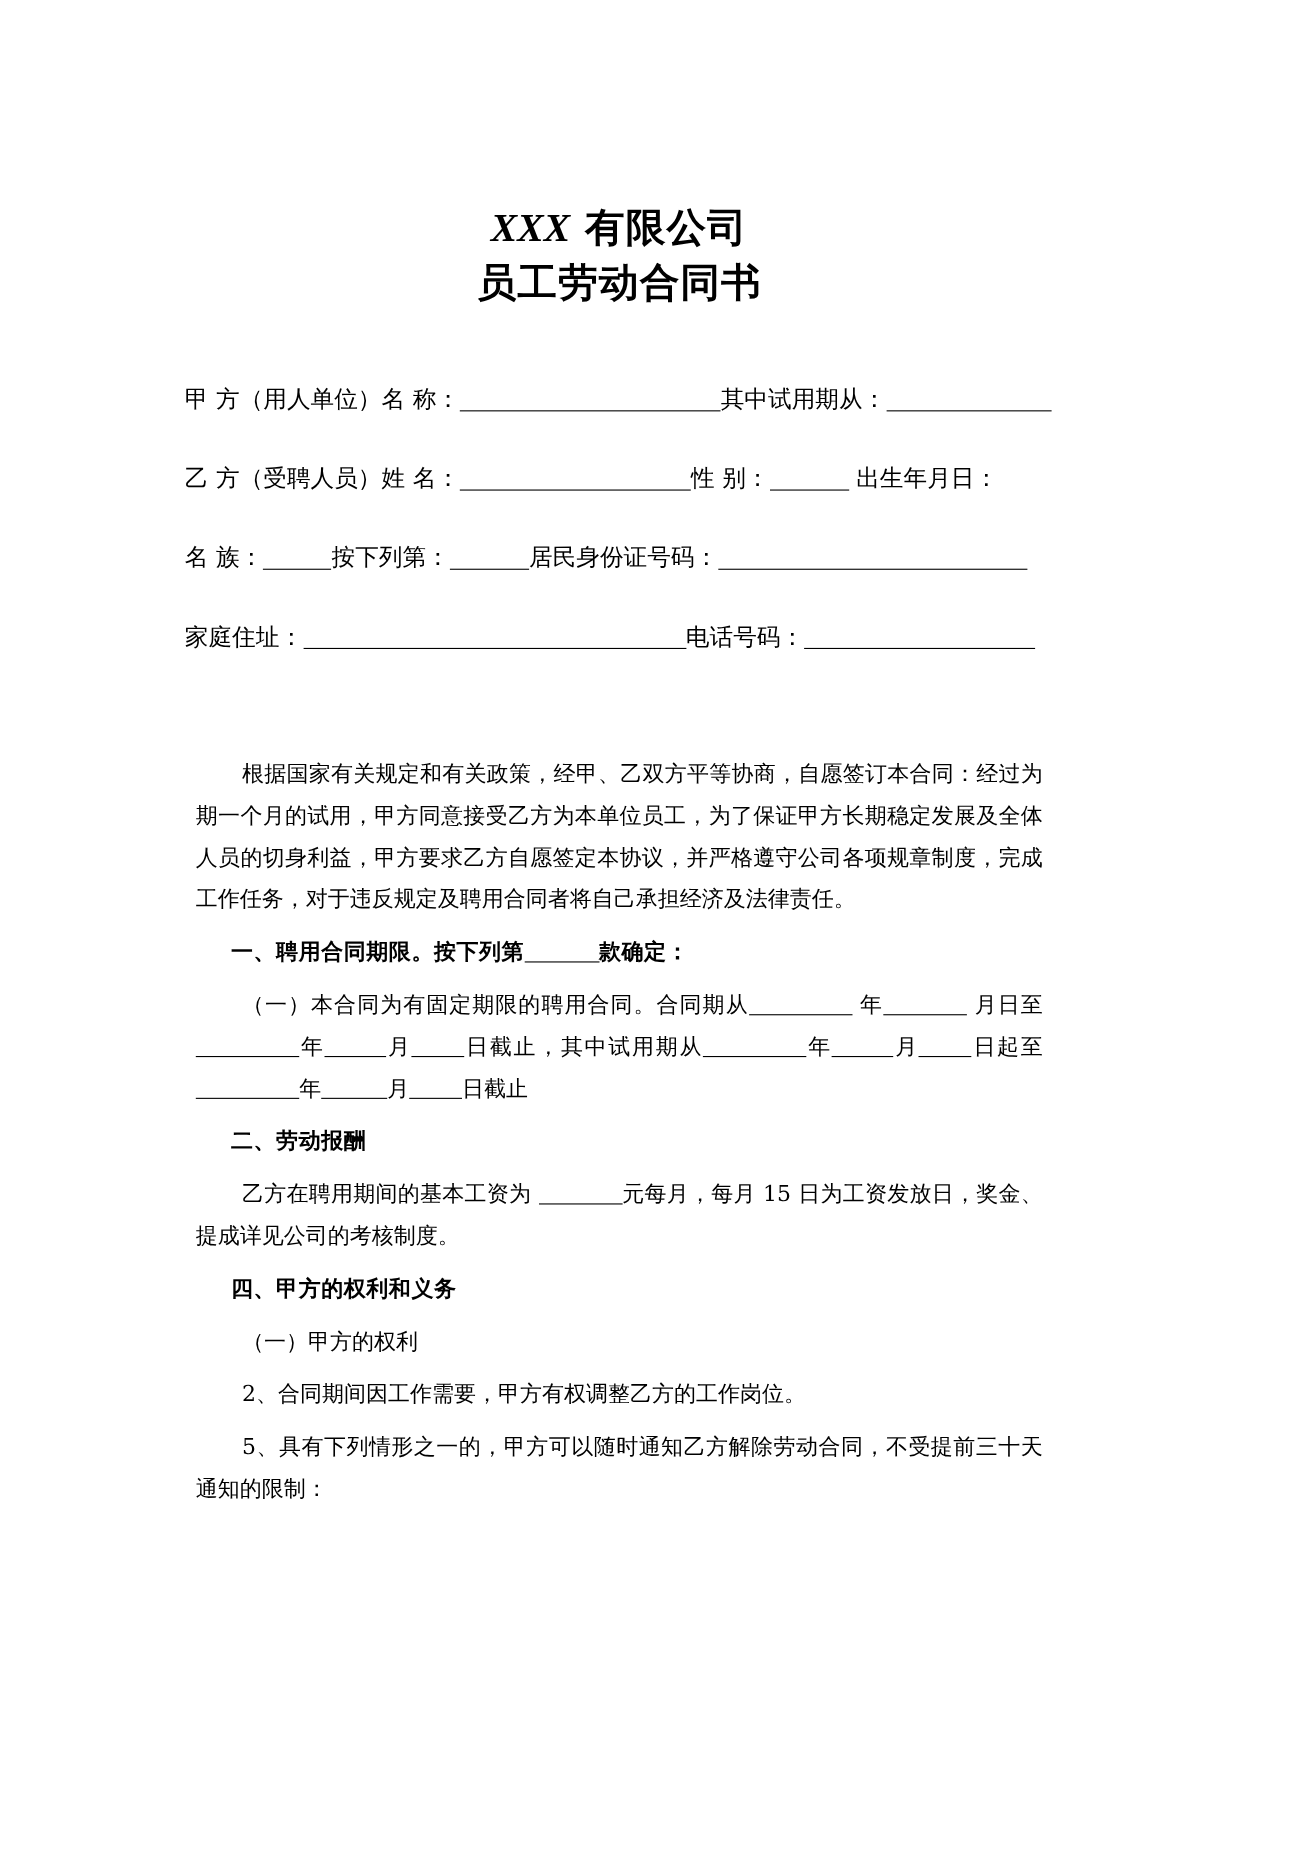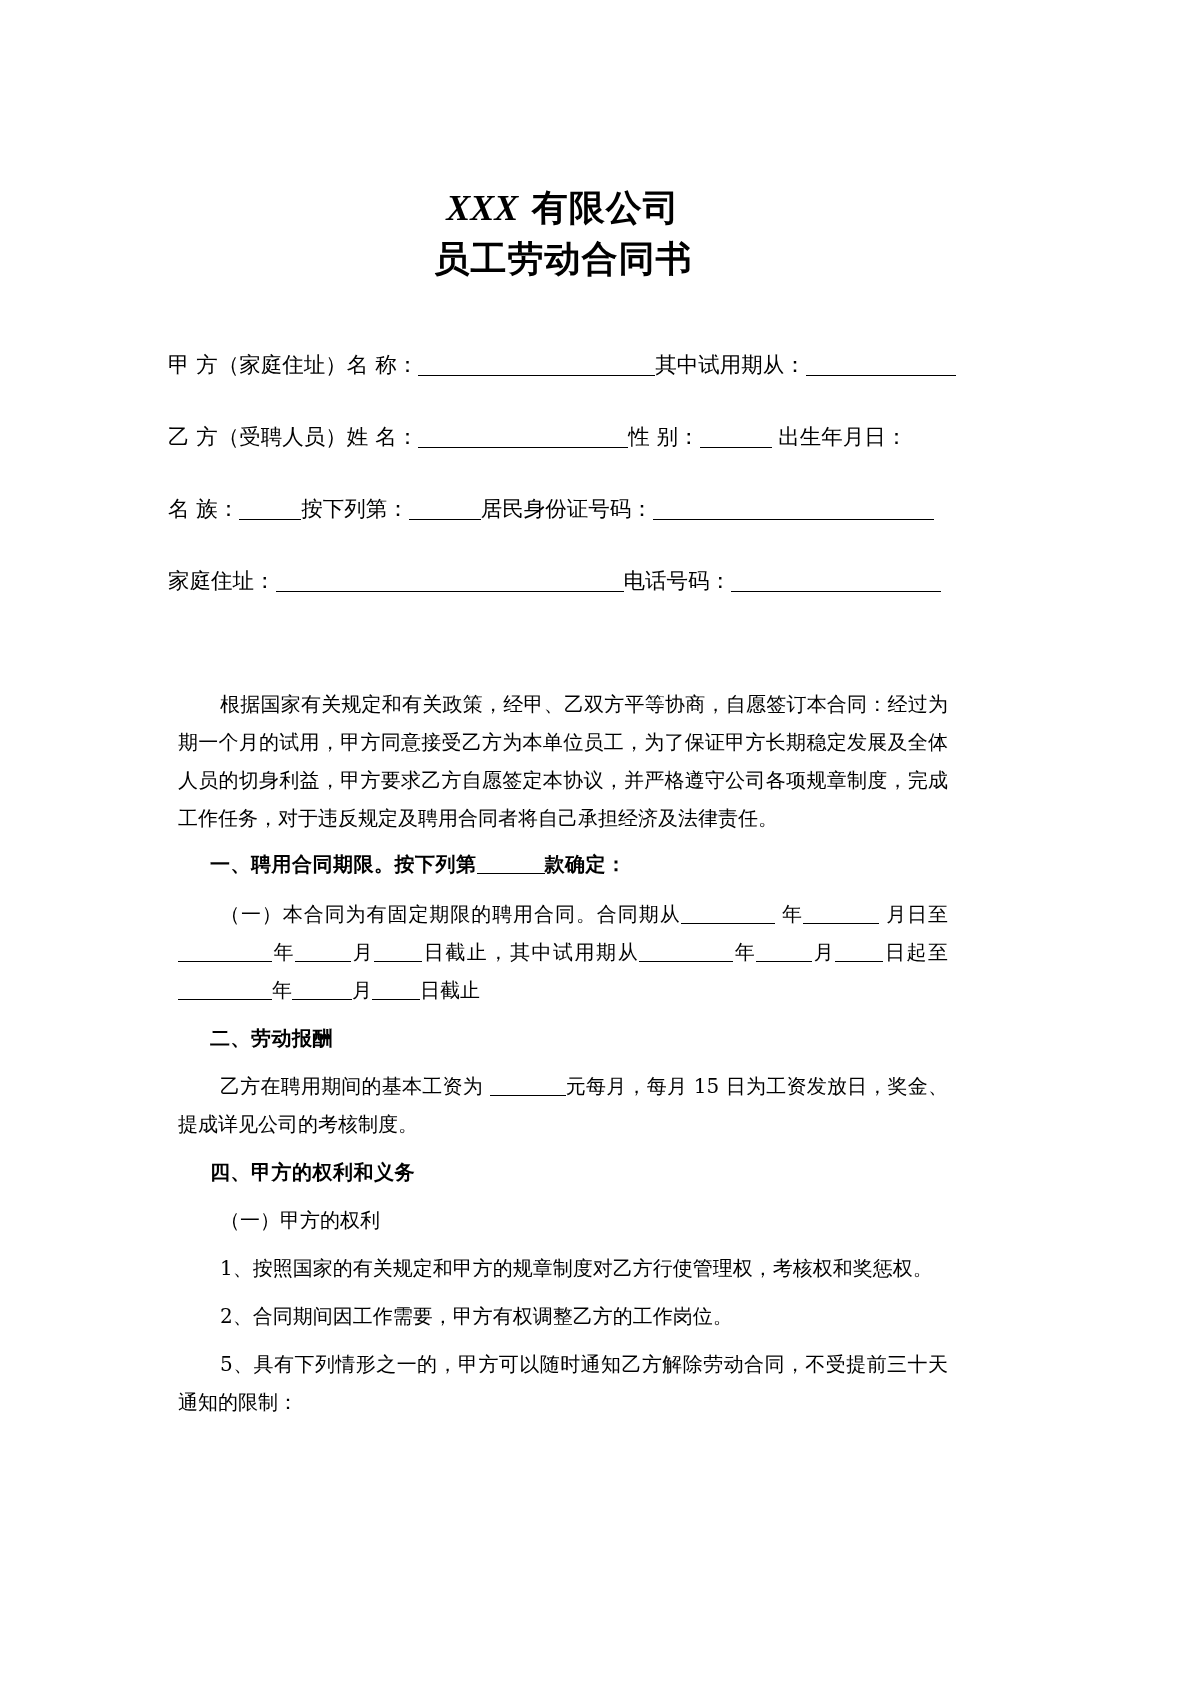--- a/index.html
+++ b/index.html
@@ -97,37 +97,37 @@
     border-bottom: 1.4px solid #000;
     height: 17px;
     vertical-align: -3px;
   }
   .u-70 { width: 68px; }
   .u-95 { width: 94px; }
   .u-78 { width: 76px; }
   .u-58 { width: 56px; }
   .u-50 { width: 48px; }
   .u-62 { width: 60px; }
-  .gap-top { margin-top: 12px; font-family: Liberation Mono, monospace; }
+  .gap-top { margin-top: 12px; }
 </style>
 </head>
 <body>
 
 <div class="page">
   <div class="content">
 
     <div class="title-block">
       <div class="title-line"><span class="latin">XXX</span> <span>有限公司</span></div>
       <div class="title-line">员工劳动合同书</div>
     </div>
 
     <div class="fields">
 
       <div class="field-row">
-        <span class="lbl">甲 方（家庭住址）名 称：</span><span class="blank b-260"></span><span class="lbl">其中试用期从：</span><span class="blank b-195"></span>
+        <span class="lbl">甲 方（用人单位）名 称：</span><span class="blank b-260"></span><span class="lbl">其中试用期从：</span><span class="blank b-195"></span>
       </div>
 
       <div class="field-row">
         <span class="lbl">乙 方（受聘人员）姓 名：</span><span class="blank b-215"></span><span class="lbl">性 别：</span><span class="blank b-80"></span> <span class="lbl">出生年月日：</span>
       </div>
 
       <div class="field-row">
         <span class="lbl">名 族：</span><span class="blank b-60"></span><span class="lbl">按下列第：</span><span class="blank b-80"></span><span class="lbl">居民身份证号码：</span><span class="blank b-285"></span>
       </div>
 
@@ -146,21 +146,20 @@
       <p class="para indent"><span>（一）本合同为有固定期限的聘用合同。合同期从</span><span class="ul-s u-95"></span> <span>年</span><span class="ul-s u-78"></span> <span>月</span><span>日至</span><span class="ul-s u-95"></span><span>年</span><span class="ul-s u-58"></span><span>月</span><span class="ul-s u-50"></span><span>日截止，其中试用期从</span><span class="ul-s u-95"></span><span>年</span><span class="ul-s u-58"></span><span>月</span><span class="ul-s u-50"></span><span>日起至</span><span class="ul-s u-95"></span><span>年</span><span class="ul-s u-62"></span><span>月</span><span class="ul-s u-50"></span><span>日截止</span></p>
 
       <p class="heading">二、劳动报酬</p>
 
       <p class="para indent"><span>乙方在聘用期间的基本工资为</span> <span class="ul-s u-78"></span><span>元每月，每月 15 日为工资发放日，奖金、提成详见公司的考核制度。</span></p>
 
       <p class="heading">四、甲方的权利和义务</p>
 
       <p class="para indent">（一）甲方的权利</p>
 
-      <p class="para indent">1、按照国家的有关规定和甲方的规章制度对乙方行使管理权，考核权和奖惩权。</p>
 
       <p class="para indent">2、合同期间因工作需要，甲方有权调整乙方的工作岗位。</p>
 
       <p class="para indent">5、具有下列情形之一的，甲方可以随时通知乙方解除劳动合同，不受提前三十天通知的限制：</p>
 
 
     </div>
 
   </div>
 </div>

